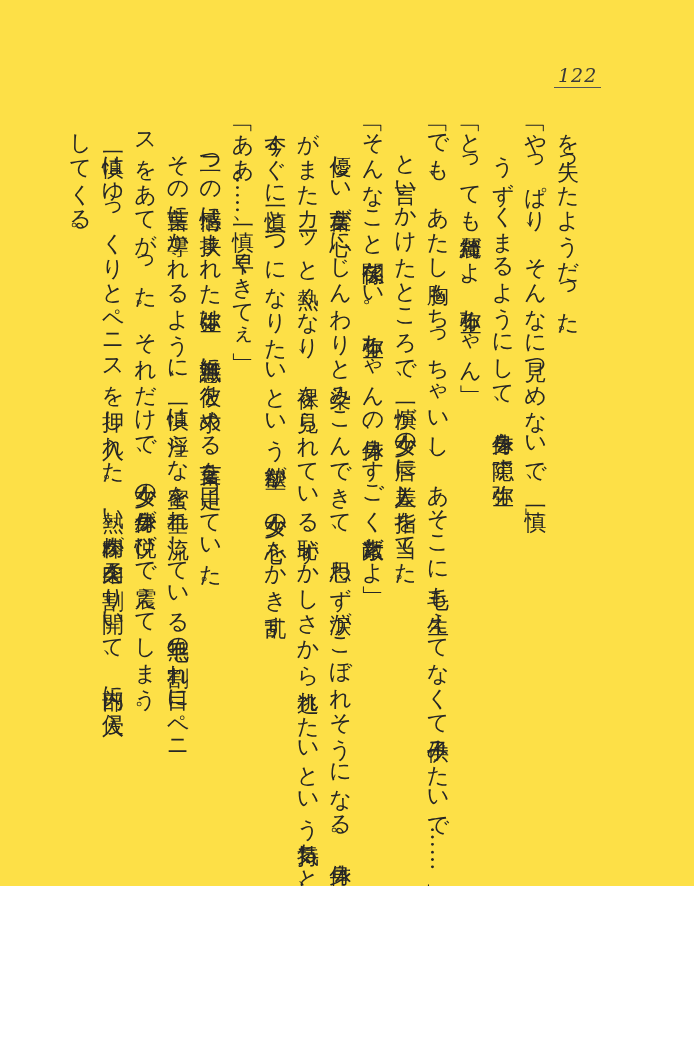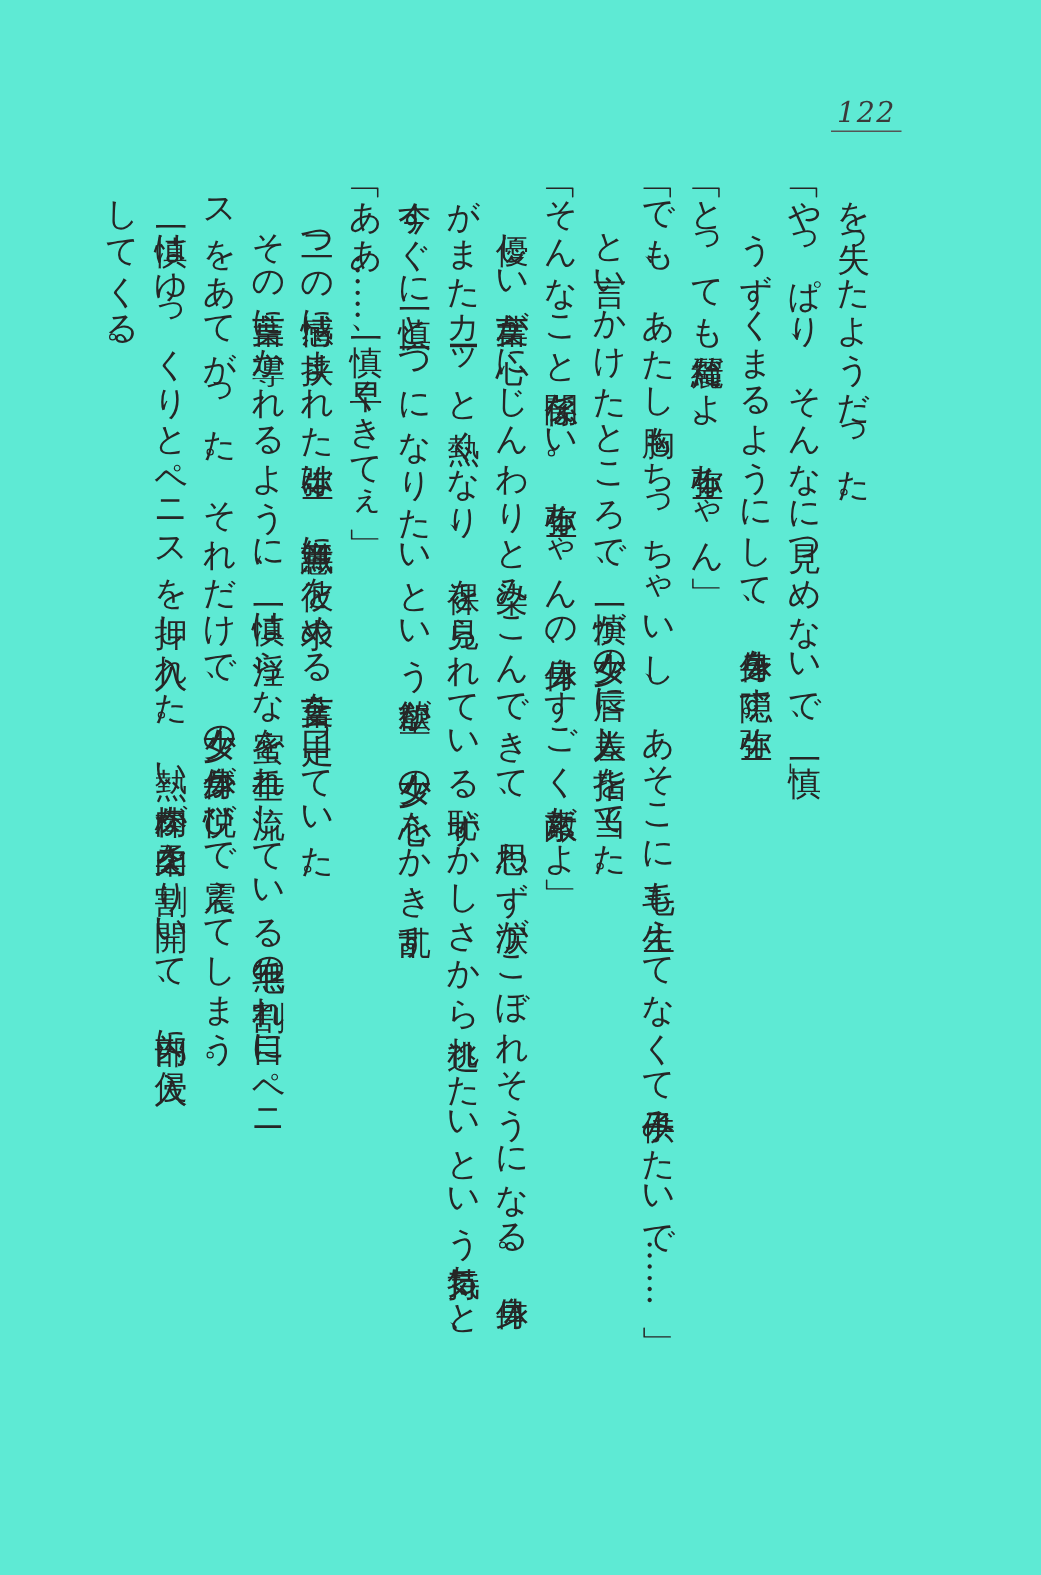--- a/index.html
+++ b/index.html
@@ -3,22 +3,22 @@
 <meta charset="utf-8">
 <style>
   html, body {
     margin: 0;
     padding: 0;
     background: #ffffff;
   }
   .page {
     position: relative;
     width: 694px;
-    height: 1050px;
-    background: #5eead4;
+    height: 886px;
+    background: #fde047;
     overflow: hidden;
   }
   .page-number {
     position: absolute;
     left: 554px;
     top: 64px;
     font-family: "DejaVu Serif", "Liberation Serif", serif;
     font-style: italic;
     font-size: 19px;
     letter-spacing: 1px;

